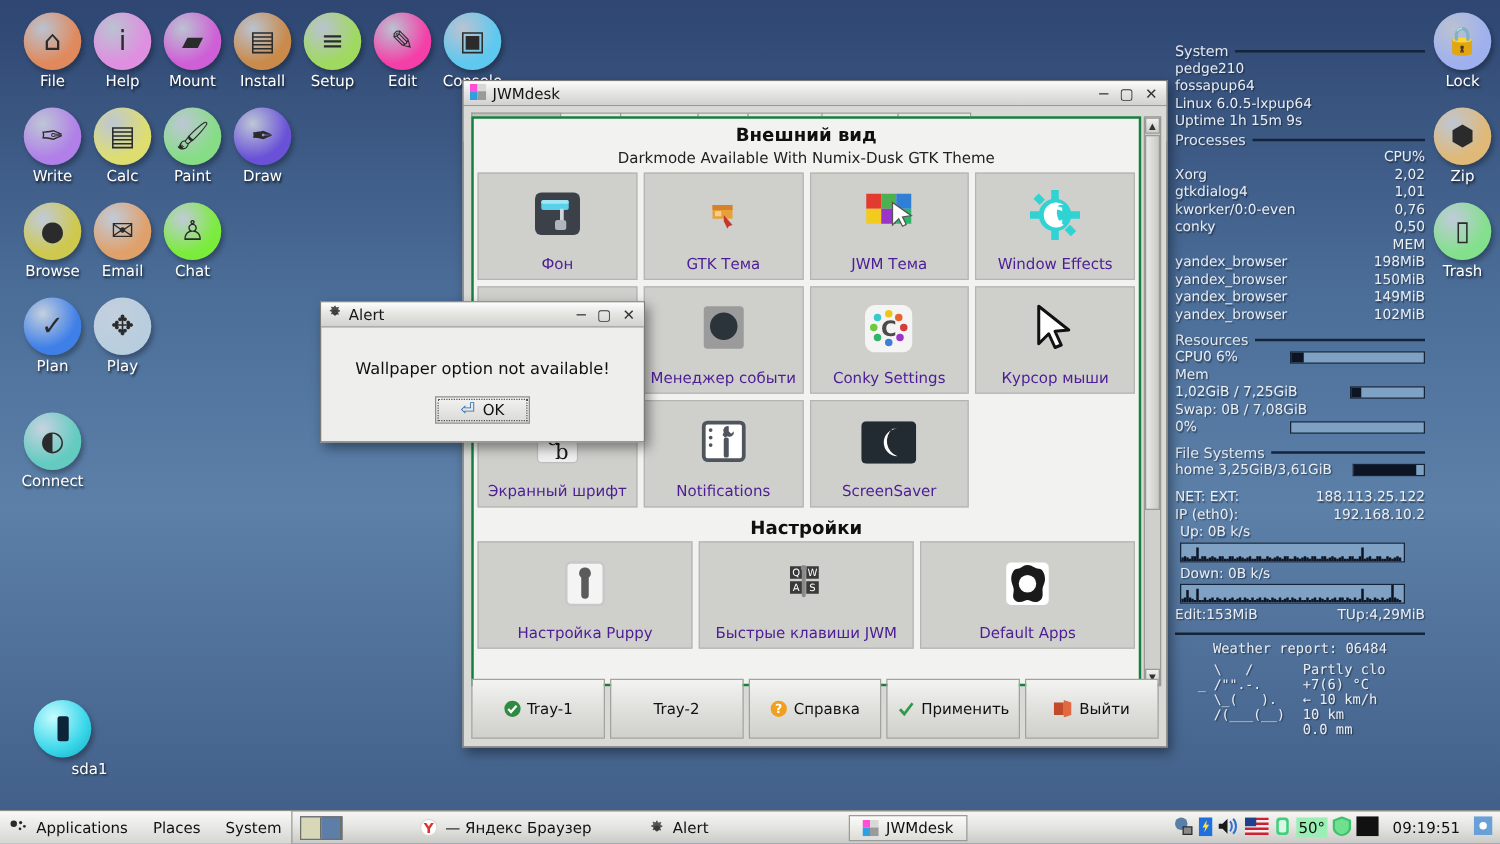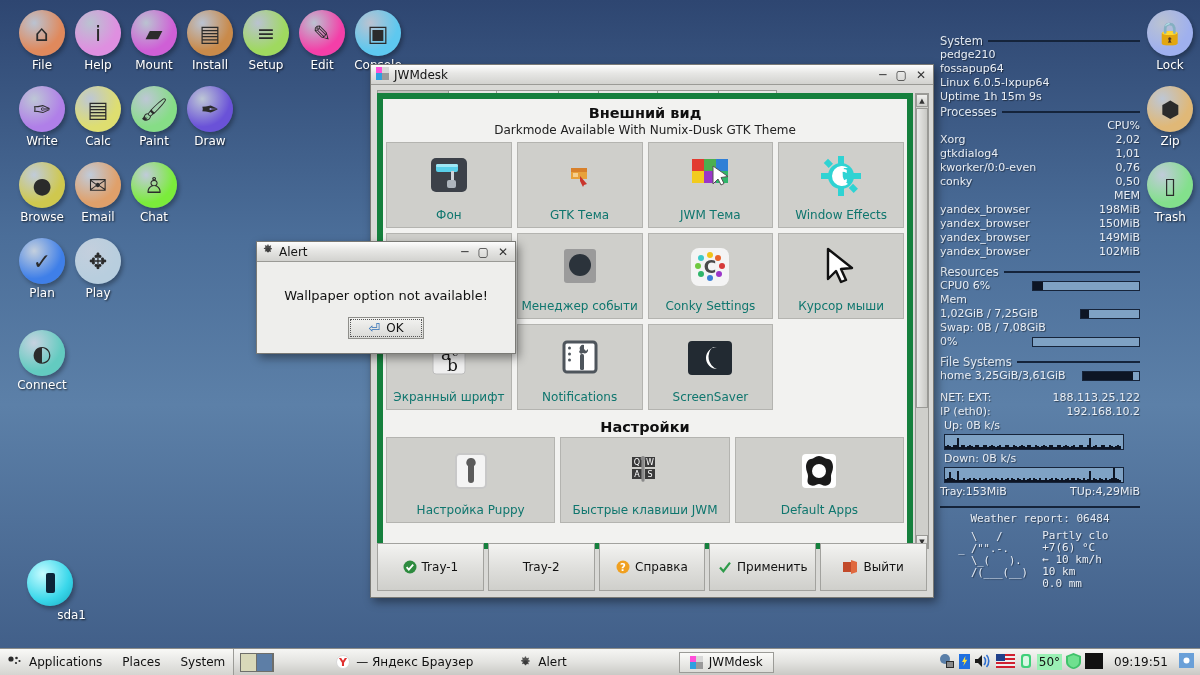--- a/index.html
+++ b/index.html
@@ -55,31 +55,31 @@
 
   
   #jwmdesk { left:370px; top:64px; width:564px; height:534px; }
   .tabs { display:flex; padding:5px 4px 0 6px; background:#d9d9d6; gap:0; }
   .tab {
     font-size:12px; padding:3px 7px 4px; border:1px solid #9a9a96;
     background:#e8e8e6; color:#1a1a1a; margin-right:-1px; cursor:default;
   }
   .tab.active { background:#c2c2be; border-bottom-color:#c2c2be; font-weight:bold;}
   .jwm-body { position:absolute; left:6px; top:28px; right:20px; bottom:48px;
-              background:#f2f2f0; border:6px solid #15803d; overflow:hidden; }
+              background:#f2f2f0; border:2px solid #15803d; overflow:hidden; }
   .sec-title { text-align:center; font-size:14.5px; font-weight:bold; color:#101010; padding:6px 0 2px; }
   .sec-sub { text-align:center; font-size:12px; color:#222; padding-bottom:5px; }
   .grid { display:grid; grid-template-columns:repeat(4,1fr); gap:5px; padding:0 3px; }
   .tile {
     background:#cfcfcb; border:1px solid #b4b4b0; height:86px;
     display:flex; flex-direction:column; align-items:center; justify-content:flex-end;
     padding-bottom:5px; cursor:default;
   }
   .tile .ic { flex:1; display:flex; align-items:center; justify-content:center; width:100%; }
-  .tile .tl { font-size:12px; color:#0f766e; white-space:nowrap; overflow:hidden;
+  .tile .tl { font-size:12px; color:#4c1d95; white-space:nowrap; overflow:hidden;
               max-width:100%; text-overflow:clip; padding:0 2px;}
   .grid3 { display:grid; grid-template-columns:repeat(3,1fr); gap:5px; padding:0 3px; }
   .scrollbar { position:absolute; right:4px; top:28px; bottom:48px; width:14px;
                background:#cfcfcb; border:1px solid #9a9a96; }
   .sb-arrow { height:13px; background:linear-gradient(180deg,#f0f0ee,#cdcdc9);
               border:1px solid #9a9a96; display:flex; align-items:center; justify-content:center;
               font-size:7px; color:#333;}
   .sb-thumb { position:absolute; left:0; right:0; top:14px; height:300px;
               background:linear-gradient(90deg,#eaeae8,#c8c8c4); border:1px solid #9a9a96;}
   .btnbar { position:absolute; left:6px; right:6px; bottom:6px; height:48px;
@@ -486,21 +486,21 @@
       <i style="height: 4px; left: 160px;"></i>
       <i style="height: 2px; left: 162px;"></i>
       <i style="height: 3px; left: 164px;"></i>
       <i style="height: 4px; left: 166px;"></i>
       <i style="height: 14px; left: 168px;"></i>
       <i style="height: 4px; left: 170px;"></i>
       <i style="height: 3px; left: 172px;"></i>
       <i style="height: 2px; left: 174px;"></i>
     </div>
   <div class="ck-row">
-    <span>Tray:153MiB</span>
+    <span>Edit:153MiB</span>
     <span>TUp:4,29MiB</span>
   </div>
 
   <div class="ck-sep"></div>
   <div class="mono" style="text-align:center;font-size:11px">Weather report: 06484</div>
   <div style="display:flex;gap:8px;padding-left:12px;margin-top:5px">
     <pre class="mono" id="weather-art" style="font-size:10.5px;line-height:12px">   \   /     
  _ /"".-.    
    \_(   ).  
    /(___(__) </pre>

